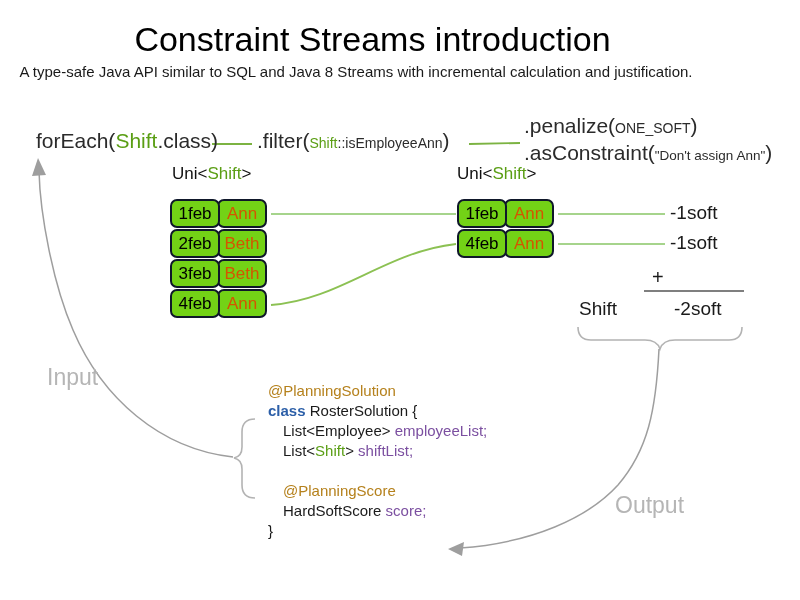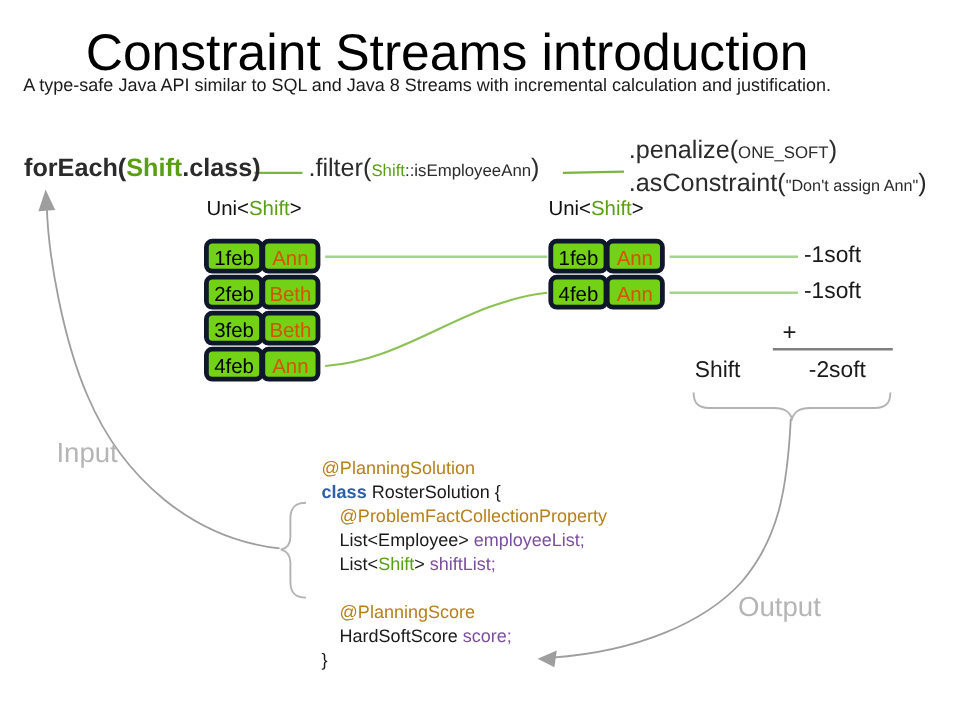--- a/index.html
+++ b/index.html
@@ -1,27 +1,27 @@
 <!DOCTYPE html>
 <html><head>
 <meta charset="utf-8">
 <style>
   html,body{margin:0;padding:0;background:#fff;}
   .canvas{position:relative;width:800px;height:600px;background:#fff;overflow:hidden;
           font-family:"Liberation Sans",sans-serif;color:#1a1a1a;}
   .abs{position:absolute;white-space:nowrap;}
-  .title{width:745px;text-align:center;font-size:43px;color:#000;}
+  .title{width:745px;text-align:center;font-size:34px;color:#000;}
   .subtitle{width:712px;text-align:center;font-size:15px;color:#1a1a1a;}
   .bigcode{font-size:21px;color:#2b2b2b;}
   .smallarg{font-size:14px;}
   .tinyarg{font-size:13.5px;}
   .green{color:#5a9e14;}
   .unilabel{font-size:17px;color:#111;}
   .cell{display:inline-block;box-sizing:border-box;width:50px;height:29px;background:#73d216;
-        border:4px solid #0f172a;border-radius:7px;text-align:center;line-height:25px;font-size:17px;}
+        border:2px solid #0f172a;border-radius:7px;text-align:center;line-height:25px;font-size:17px;}
   .cell.emp{margin-left:-3px;color:#d45500;}
   .cell.date{color:#000;position:relative;z-index:2;}
   .scoretext{font-size:19px;color:#1a1a1a;}
   .iolabel{font-size:23px;color:#b5b5b5;}
   .codeblock{font-size:15px;line-height:20px;color:#1a1a1a;}
   .codeline{height:20px;}
   .ind{padding-left:15px;}
   .anno{color:#b5811c;}
   .kw{color:#2c5fa8;font-weight:bold;}
   .field{color:#7b4fa0;}
@@ -44,21 +44,21 @@
     <path d="M659,349 C656,410 648,450 618,485 C588,518 532,543 460,548" stroke="#9e9e9e" stroke-width="1.5" fill="none"></path>
     <polygon points="448,549 464,542 462,556" fill="#9e9e9e"></polygon>
     <path d="M255,419 C246,419 242,423 242,432 L242,447 C242,453 239,457 234,458 C239,459 242,463 242,469 L242,485 C242,494 246,498 255,498" stroke="#b3b3b3" stroke-width="1.6" fill="none"></path>
     <path d="M233,457 C160,449 102,398 73,330 C53,284 40,214 39,171" stroke="#9e9e9e" stroke-width="1.5" fill="none"></path>
     <polygon points="38,158 32,176 46,175" fill="#9e9e9e"></polygon>
   </svg>
 
   <div class="abs title" style="top:20px;left:0;">Constraint Streams introduction</div>
   <div class="abs subtitle" style="top:63px;left:0;">A type-safe Java API similar to SQL and Java 8 Streams with incremental calculation and justification.</div>
 
-  <div class="abs bigcode" style="left:20px;top:129px;font-weight:bold;"><span>forEach(</span><span class="green">Shift</span><span>.class)</span></div>
+  <div class="abs bigcode" style="left:36px;top:129px;"><span>forEach(</span><span class="green">Shift</span><span>.class)</span></div>
 
   <div class="abs bigcode" style="left:257px;top:129px;"><span>.filter(</span><span class="smallarg green">Shift</span><span class="smallarg">::isEmployeeAnn</span><span>)</span></div>
 
   <div class="abs bigcode" style="left:524px;top:114px;"><span>.penalize(</span><span class="smallarg">ONE_SOFT</span><span>)</span></div>
 
   <div class="abs bigcode" style="left:524px;top:141px;"><span>.asConstraint(</span><span class="tinyarg">"Don't assign Ann"</span><span>)</span></div>
 
   <div class="abs unilabel" style="left:172px;top:164px;"><span>Uni&lt;</span><span class="green">Shift</span><span>&gt;</span></div>
 
   <div class="abs" style="left:170px;top:199px;"><span class="cell date">1feb</span><span class="cell emp">Ann</span></div>
@@ -76,21 +76,20 @@
   <div class="abs scoretext" style="left:652px;top:266px;font-size:20px;">+</div>
   <div class="abs scoretext" style="left:579px;top:298px;">Shift</div>
   <div class="abs scoretext" style="left:674px;top:298px;">-2soft</div>
 
   <div class="abs iolabel" style="left:47px;top:364px;">Input</div>
   <div class="abs iolabel" style="left:615px;top:492px;">Output</div>
 
   <div class="abs codeblock" style="left:268px;top:381px;">
     <div class="codeline anno">@PlanningSolution</div>
     <div class="codeline"><span class="kw">class</span><span> RosterSolution {</span></div>
-    <div class="codeline ind anno">@ProblemFactCollectionProperty</div>
     <div class="codeline ind"><span>List&lt;Employee&gt; </span><span class="field">employeeList;</span></div>
     <div class="codeline ind"><span>List&lt;</span><span class="green">Shift</span><span>&gt; </span><span class="field">shiftList;</span></div>
     <div class="codeline"></div>
     <div class="codeline ind anno">@PlanningScore</div>
     <div class="codeline ind"><span>HardSoftScore </span><span class="field">score;</span></div>
     <div class="codeline">}</div>
   </div>
 
 </div>
 

